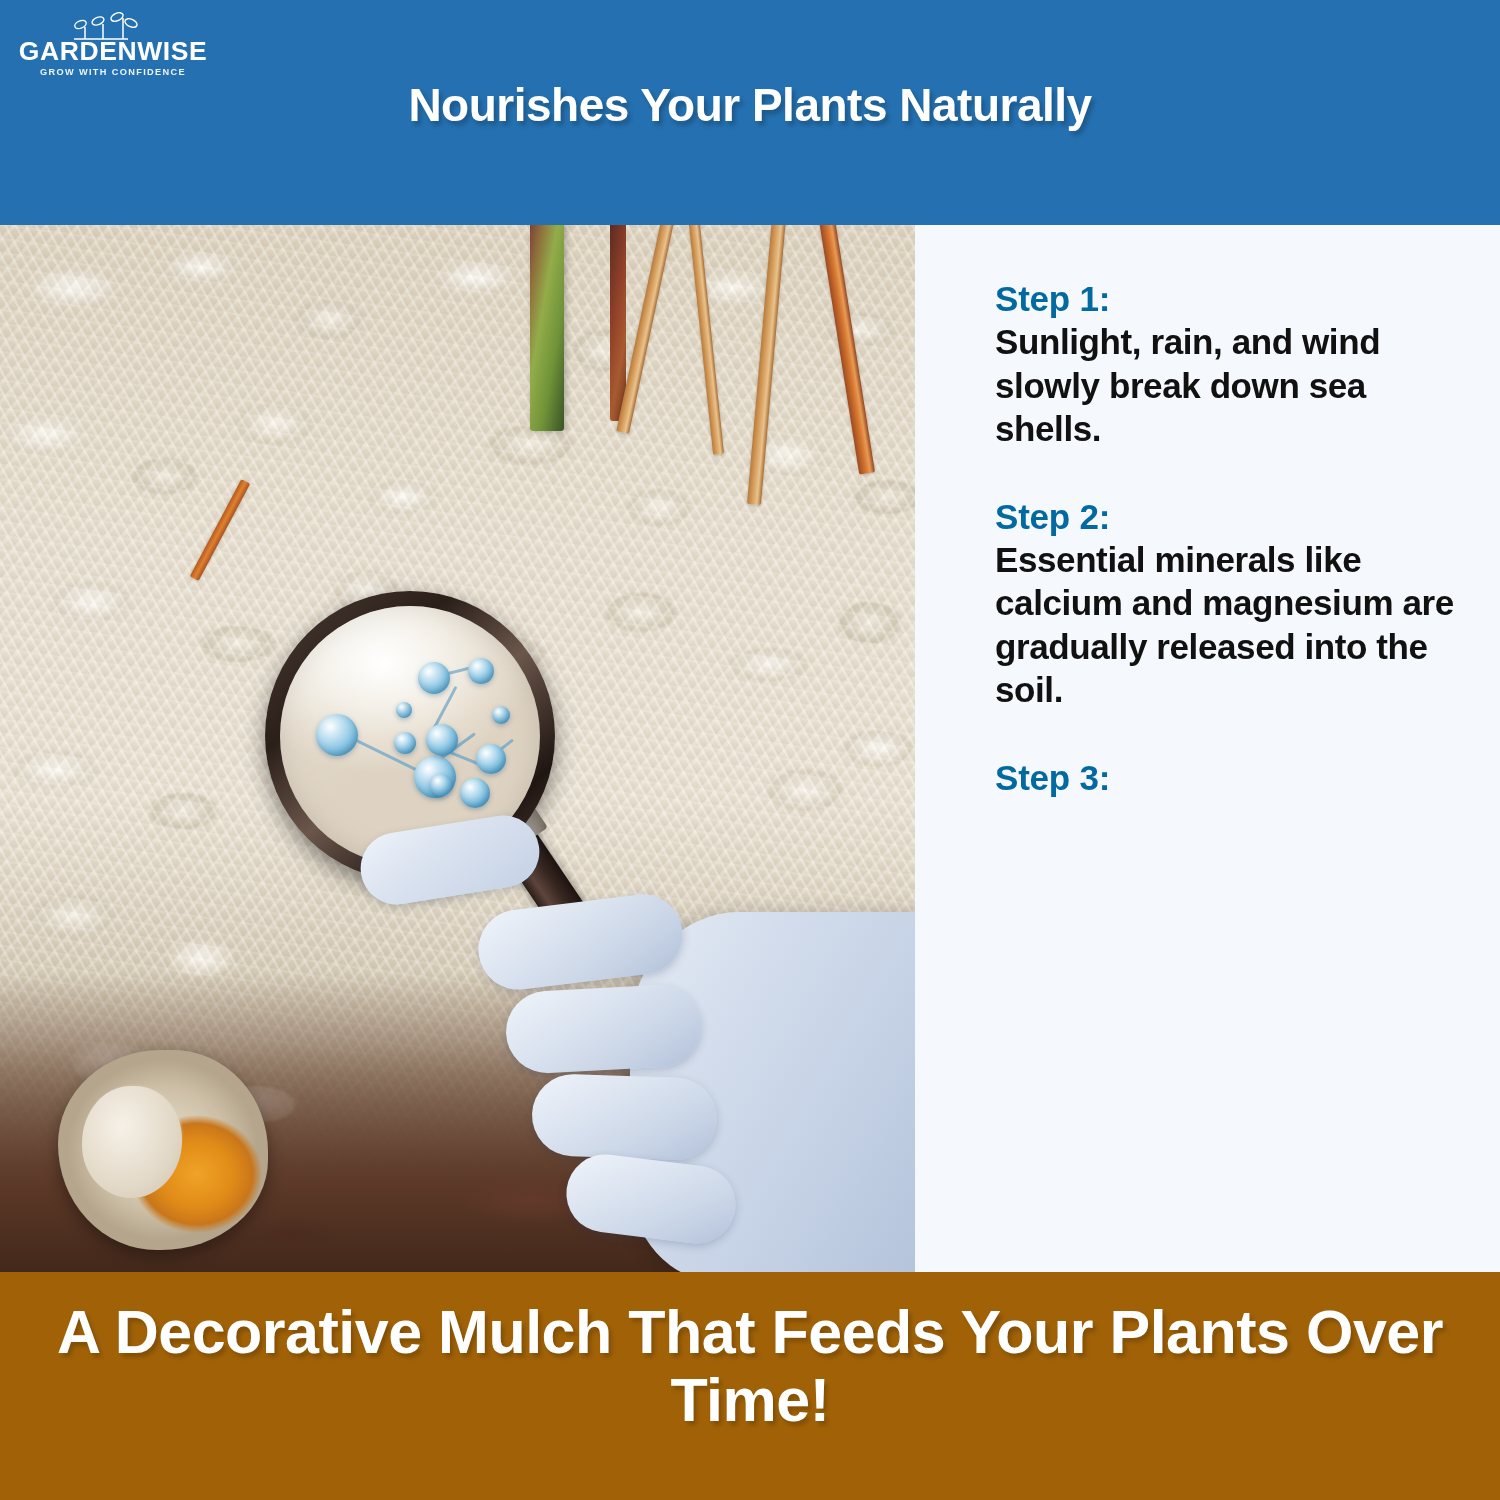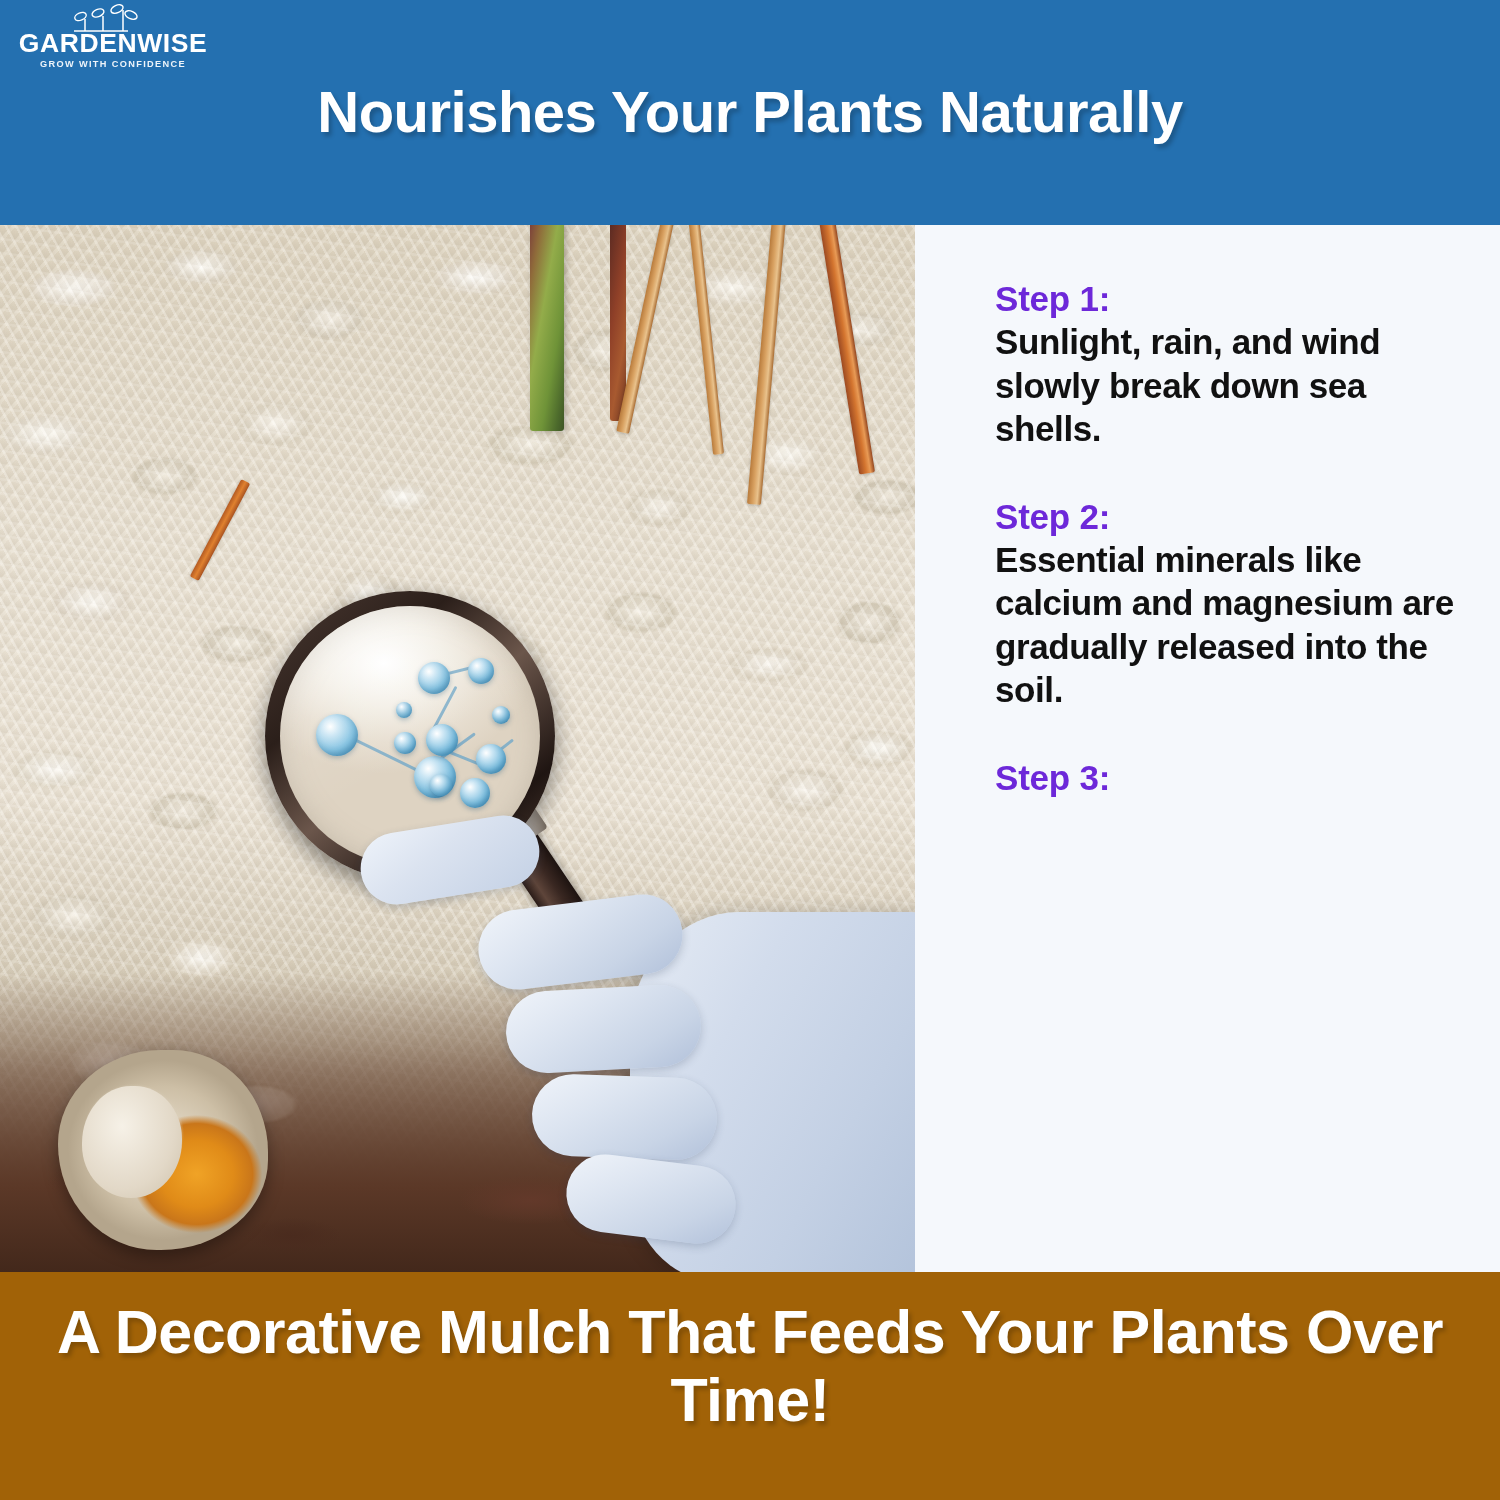--- a/index.html
+++ b/index.html
@@ -22,21 +22,21 @@
   #header {
     position: absolute;
     left: 0; top: 0;
     width: 1500px;
     height: 225px;
     background: #2470b0;
   }
   #logo {
     position: absolute;
     left: 18px;
-    top: 0;
+    top: 8px;
     width: 190px;
     height: 72px;
     color: #ffffff;
   }
   #logo-mark {
     position: absolute;
     left: 52px;
     top: 2px;
     width: 86px;
     height: 34px;
@@ -65,21 +65,21 @@
     color: #eef4fa;
     line-height: 1;
   }
   #header-title {
     position: absolute;
     left: 0;
     top: 78px;
     width: 1500px;
     text-align: center;
     color: #ffffff;
-    font-size: 58px;
+    font-size: 46px;
     font-weight: 700;
     letter-spacing: -0.5px;
     text-shadow: 3px 4px 4px rgba(0,0,0,0.22);
     white-space: nowrap;
   }
 
   
   #body-area {
     position: absolute;
     left: 0;
@@ -336,21 +336,21 @@
     height: 1047px;
     background: #f5f8fc;
     padding: 52px 40px 0 80px;
     box-sizing: border-box;
   }
   .step-block { margin-bottom: 44px; }
   .step-block:last-child { margin-bottom: 0; }
   .step-label {
     font-size: 35px;
     font-weight: 700;
-    color: #6d28d9;
+    color: #0369a1;
     line-height: 1.24;
     letter-spacing: -0.2px;
   }
   .step-text {
     font-size: 35px;
     font-weight: 700;
     color: #111111;
     line-height: 1.24;
     letter-spacing: -0.4px;
   }

